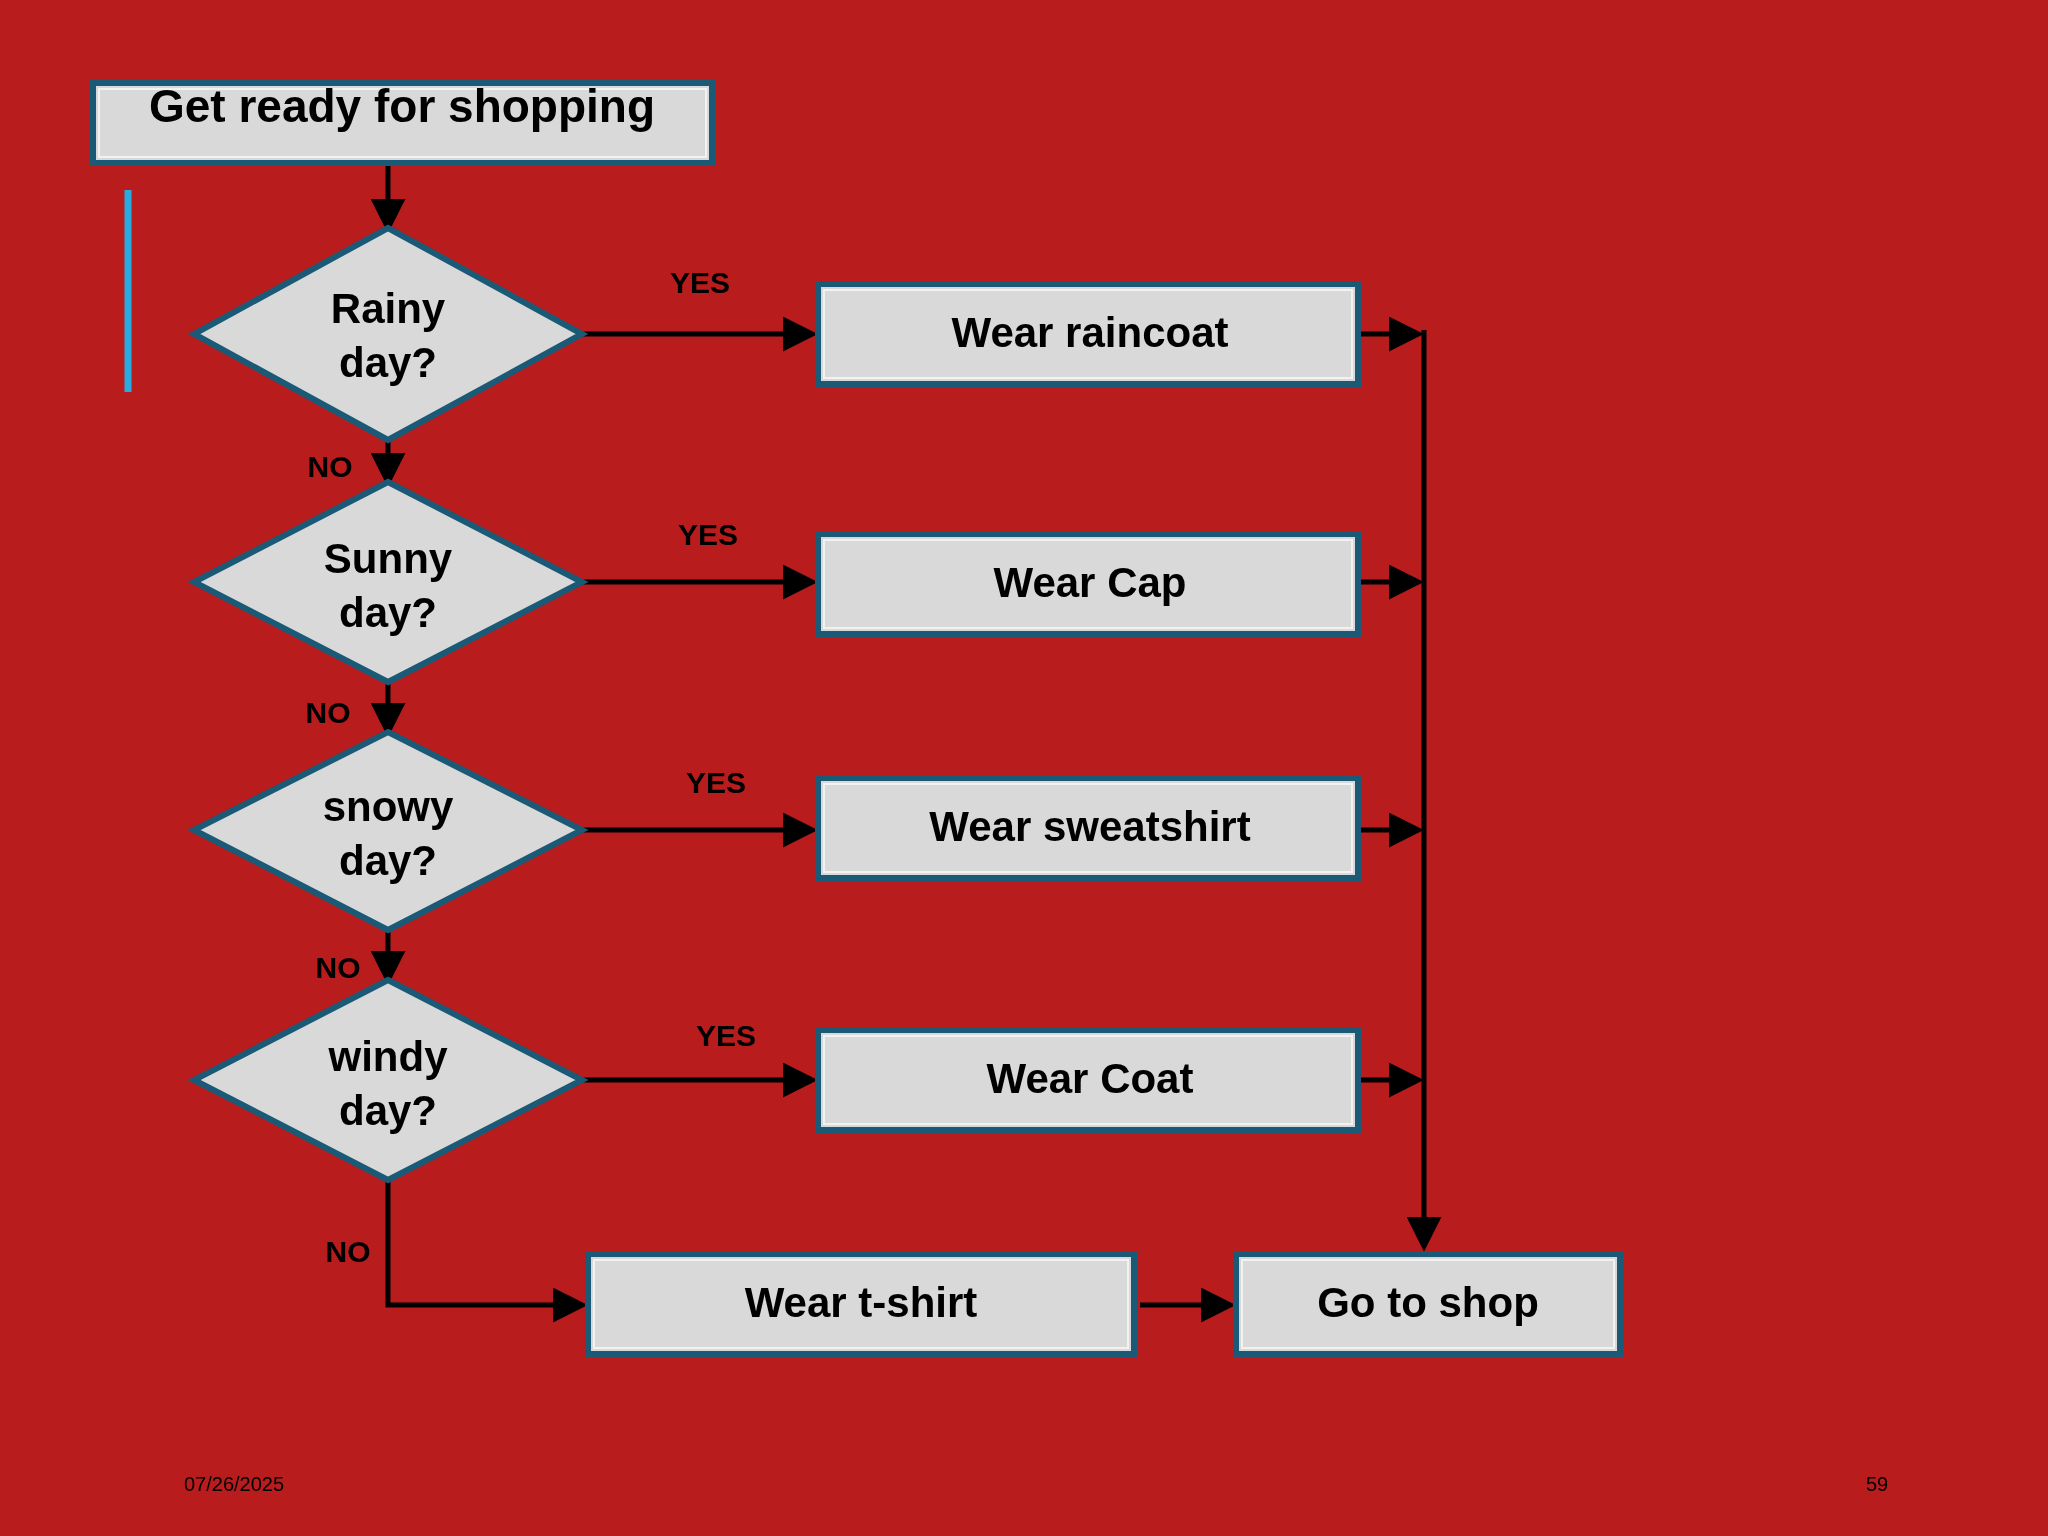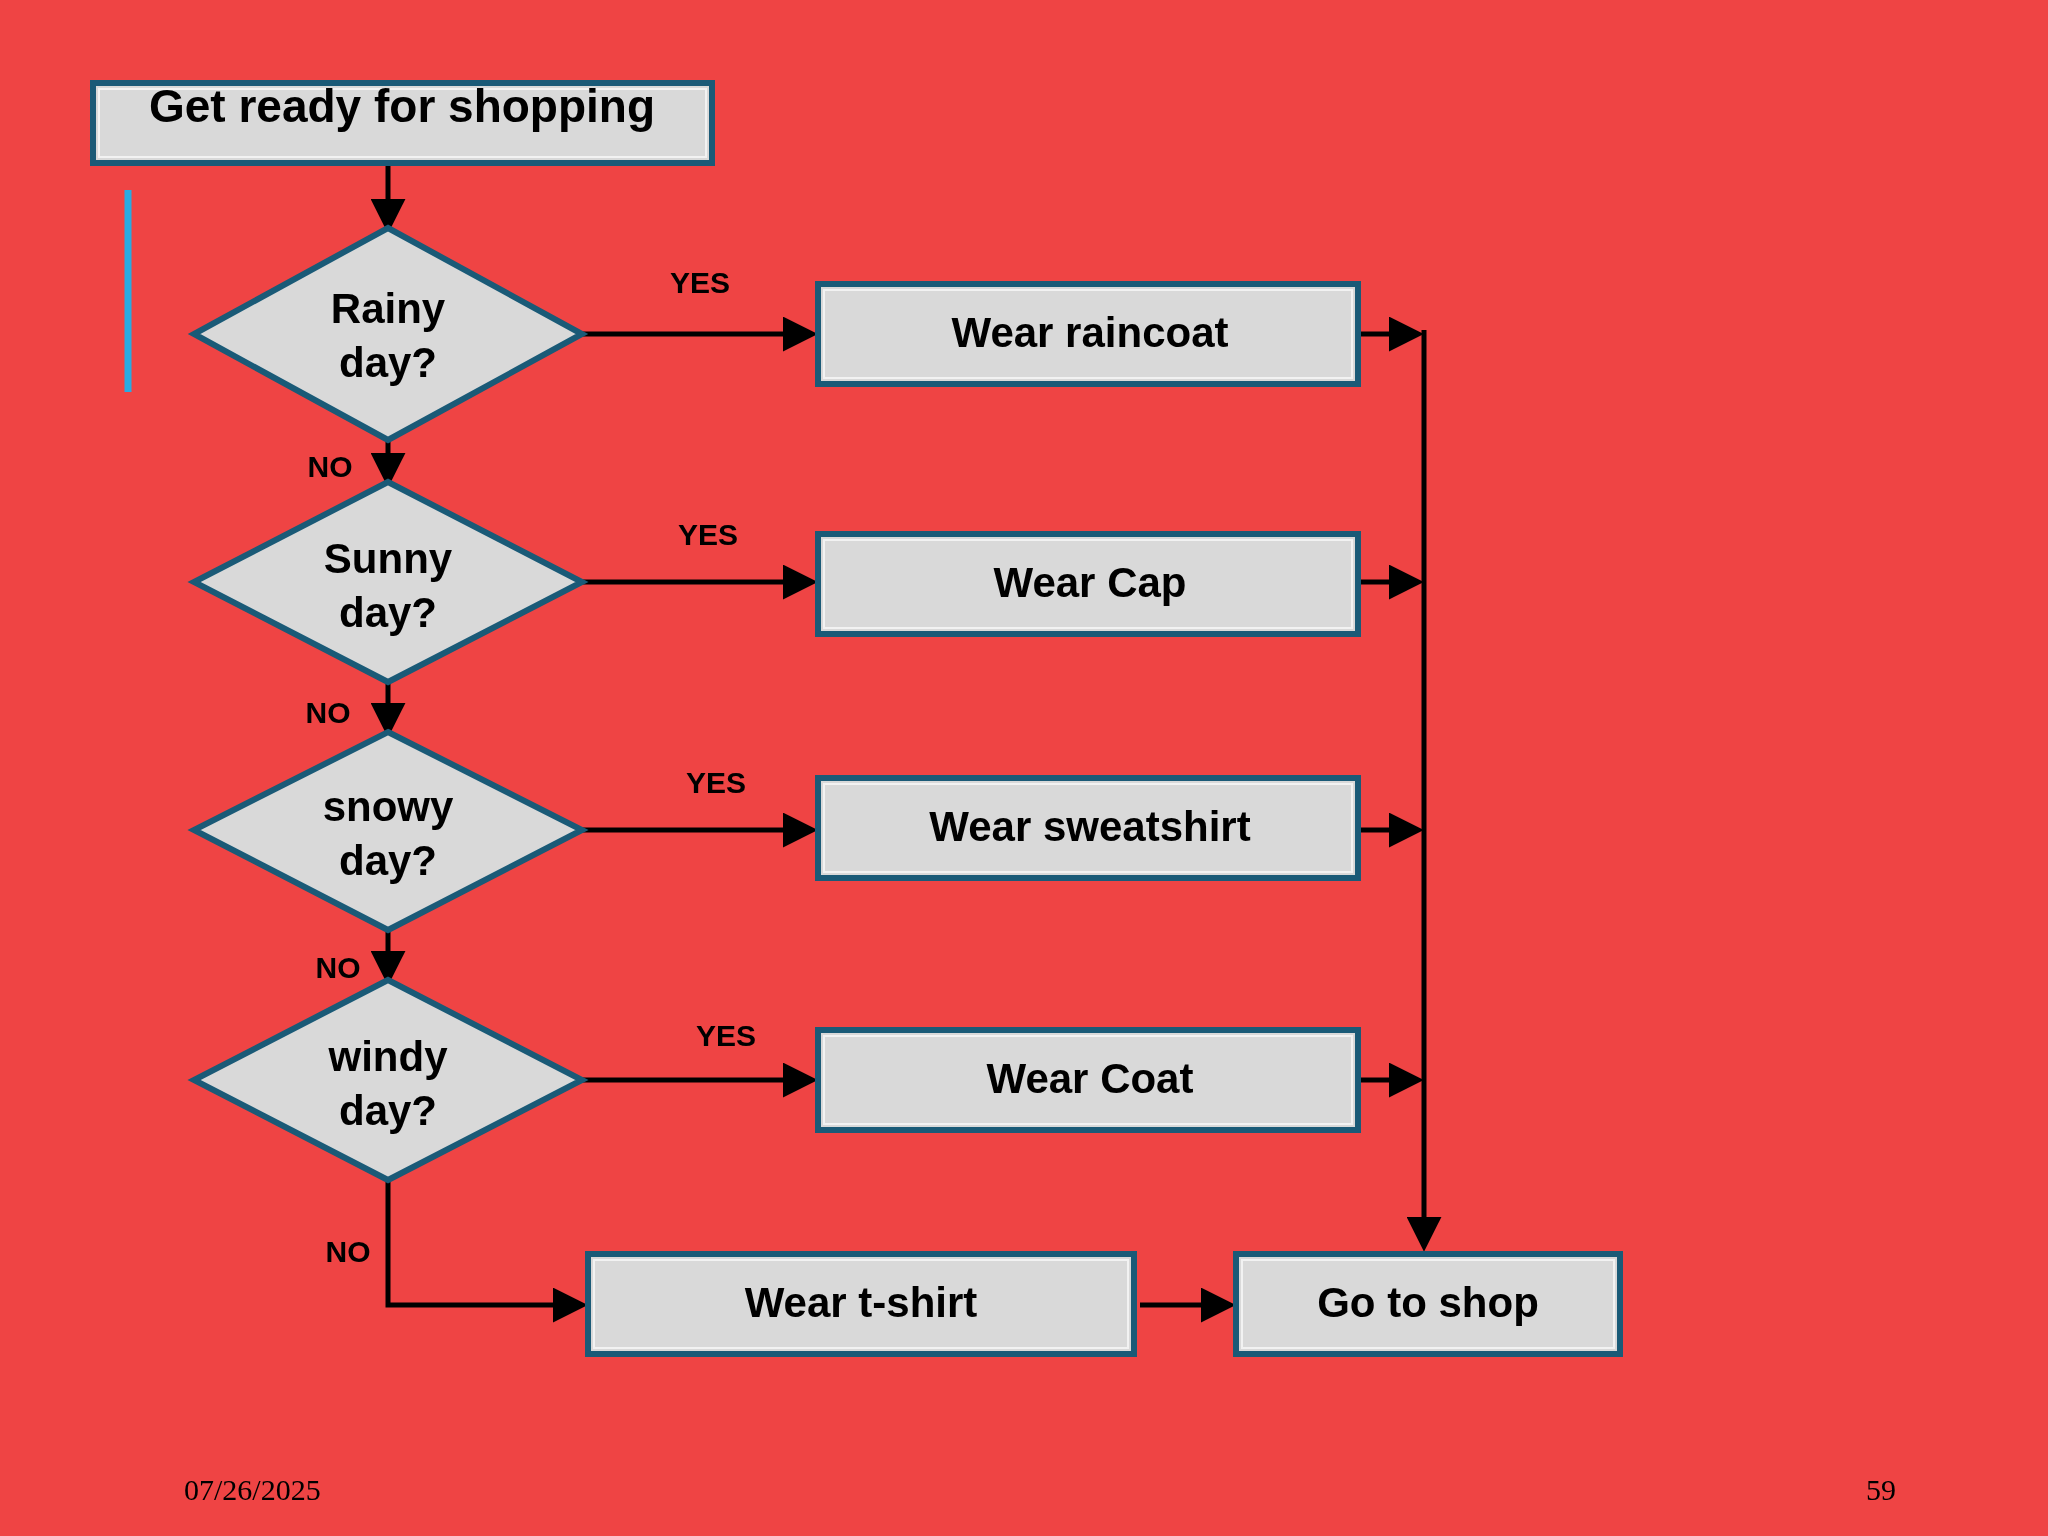--- a/index.html
+++ b/index.html
@@ -10,21 +10,21 @@
   body {
     width: 2048px;
     height: 1536px;
     font-family: "Liberation Sans", sans-serif;
     position: relative;
     overflow: hidden;
   }
   #slide {
     position: absolute;
     inset: 0;
-    background: #ef4444;
+    background: #b91c1c;
   }
   svg.flow {
     position: absolute;
     left: 0;
     top: 0;
     width: 2048px;
     height: 1536px;
   }
   .proc-fill   { fill: #d9d9d9; }
   .proc-stroke { stroke: #1a5a77; stroke-width: 6; fill: none; }
@@ -46,22 +46,22 @@
   .title-text { font-size: 46px; }
   .edge-label {
     font-family: "Liberation Sans", sans-serif;
     font-weight: bold;
     font-size: 30px;
     fill: #000000;
     text-anchor: middle;
   }
   .footer-text {
     position: absolute;
-    font-family: Liberation Serif, serif;
-    font-size: 30px;
+    font-family: Liberation Sans, sans-serif;
+    font-size: 20px;
     color: #000000;
     white-space: nowrap;
   }
   #footer-date { left: 184px; top: 1473px; }
   #footer-page { left: 1866px; top: 1473px; }
 </style>
 </head>
 <body>
 
 <div id="slide">

